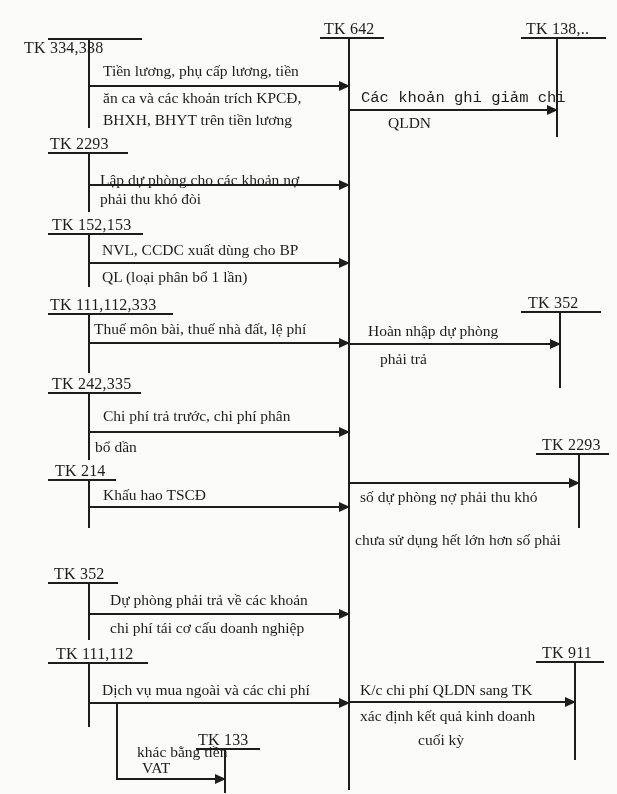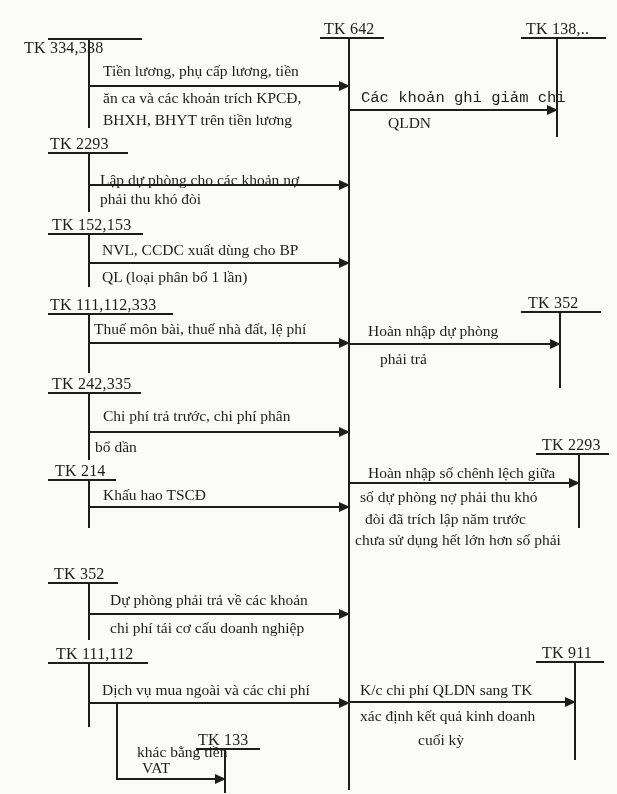--- a/index.html
+++ b/index.html
@@ -119,23 +119,21 @@
   <div class="hline" style="left:521px;top:311px;width:80px;"></div>
   <div class="vline" style="left:559px;top:312px;height:76px;"></div>
   <div class="arrow" style="left:350px;top:343px;width:209px;"></div>
   <div class="txt" style="left:368px;top:321px;">Hoàn nhập dự phòng</div>
   <div class="txt" style="left:380px;top:349px;">phải trả</div>
 
   <div class="acct" style="left:542px;top:436px;">TK 2293</div>
   <div class="hline" style="left:536px;top:453px;width:73px;"></div>
   <div class="vline" style="left:578px;top:454px;height:74px;"></div>
   <div class="arrow" style="left:350px;top:482px;width:228px;"></div>
-  <div class="txt" style="left:368px;top:463px;">Hoàn nhập số chênh lệch giữa</div>
   <div class="txt" style="left:360px;top:487px;">số dự phòng nợ phải thu khó</div>
-  <div class="txt" style="left:365px;top:509px;">đòi đã trích lập năm trước</div>
   <div class="txt" style="left:355px;top:530px;">chưa sử dụng hết lớn hơn số phải</div>
 
   <div class="acct" style="left:542px;top:644px;">TK 911</div>
   <div class="hline" style="left:536px;top:661px;width:68px;"></div>
   <div class="vline" style="left:574px;top:662px;height:98px;"></div>
   <div class="arrow" style="left:350px;top:701px;width:224px;"></div>
   <div class="txt" style="left:360px;top:680px;">K/c chi phí QLDN sang TK</div>
   <div class="txt" style="left:360px;top:706px;">xác định kết quả kinh doanh</div>
   <div class="txt" style="left:418px;top:730px;">cuối kỳ</div>
 

